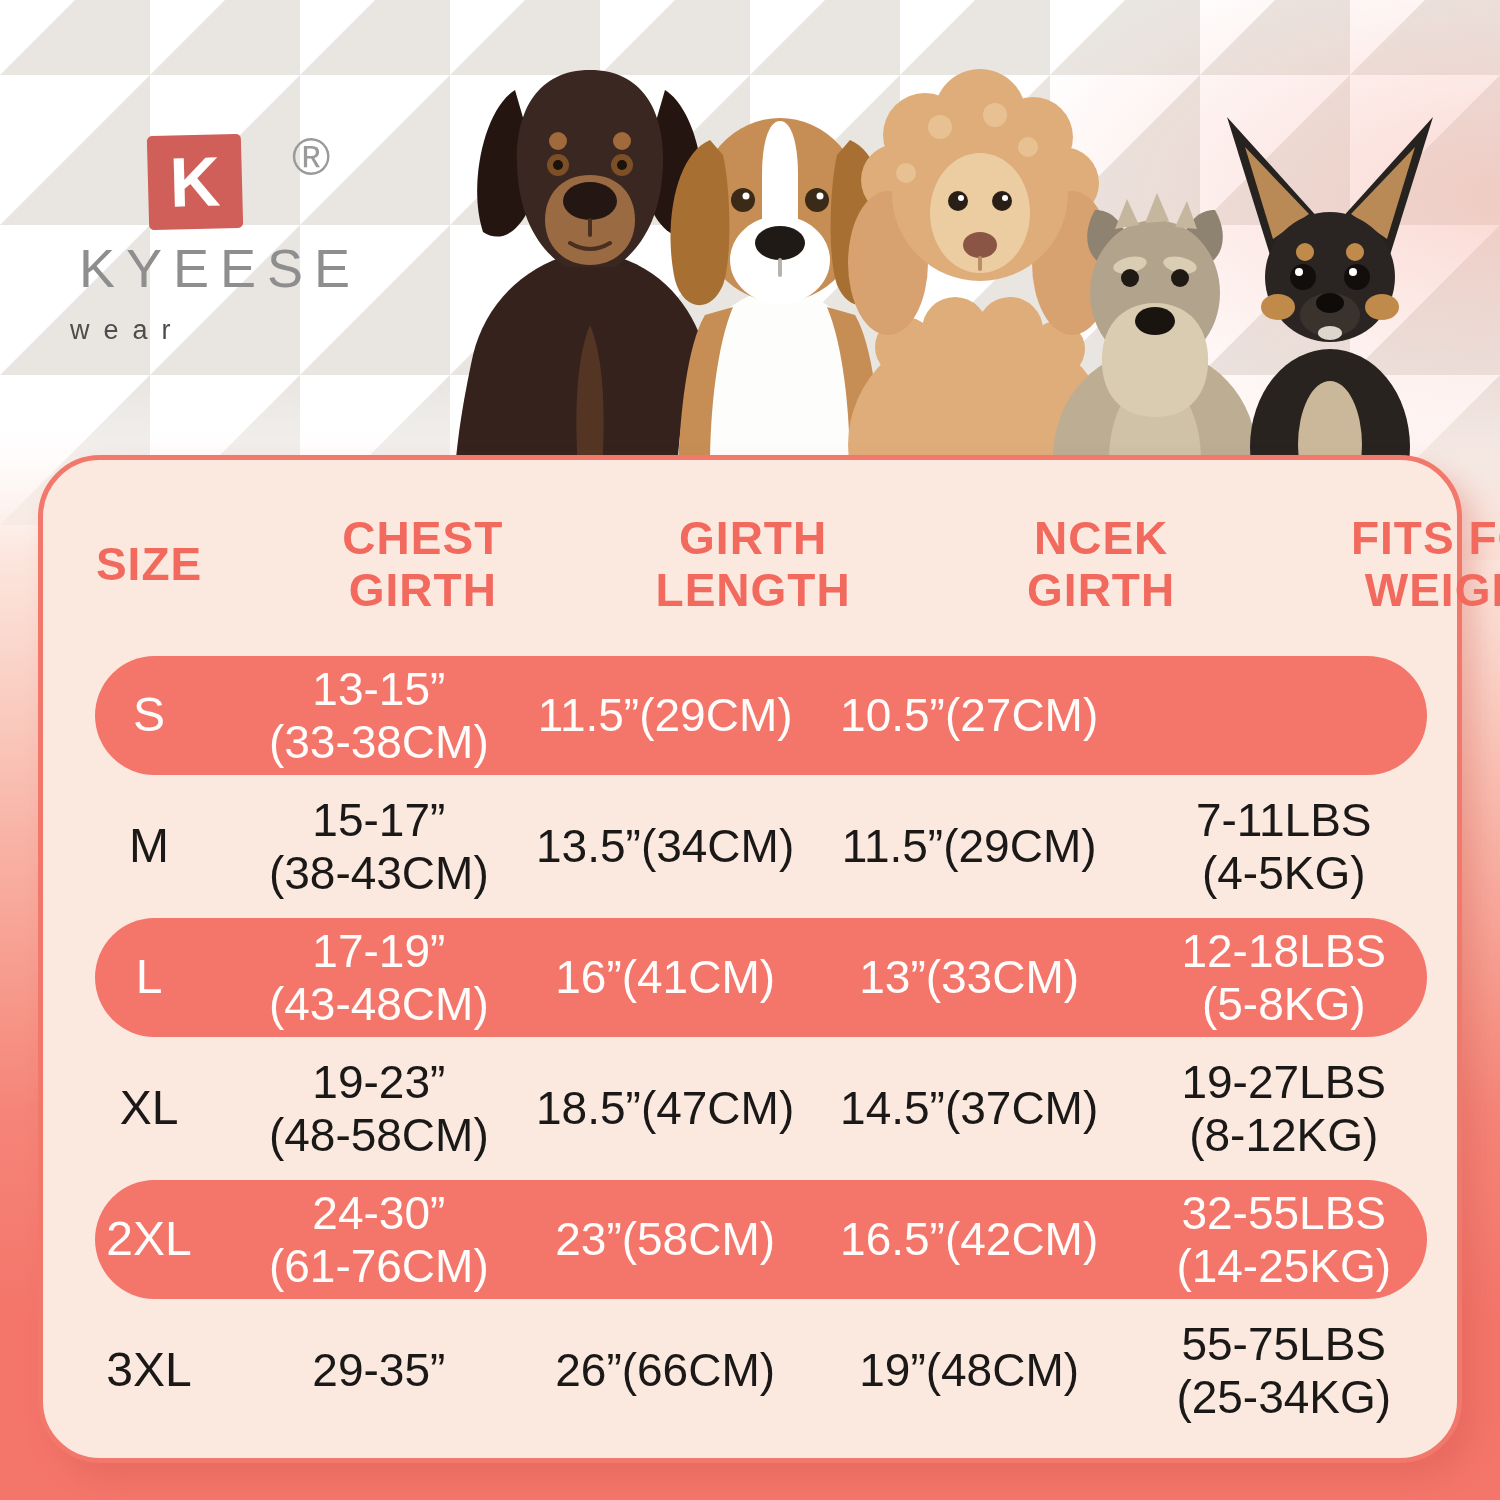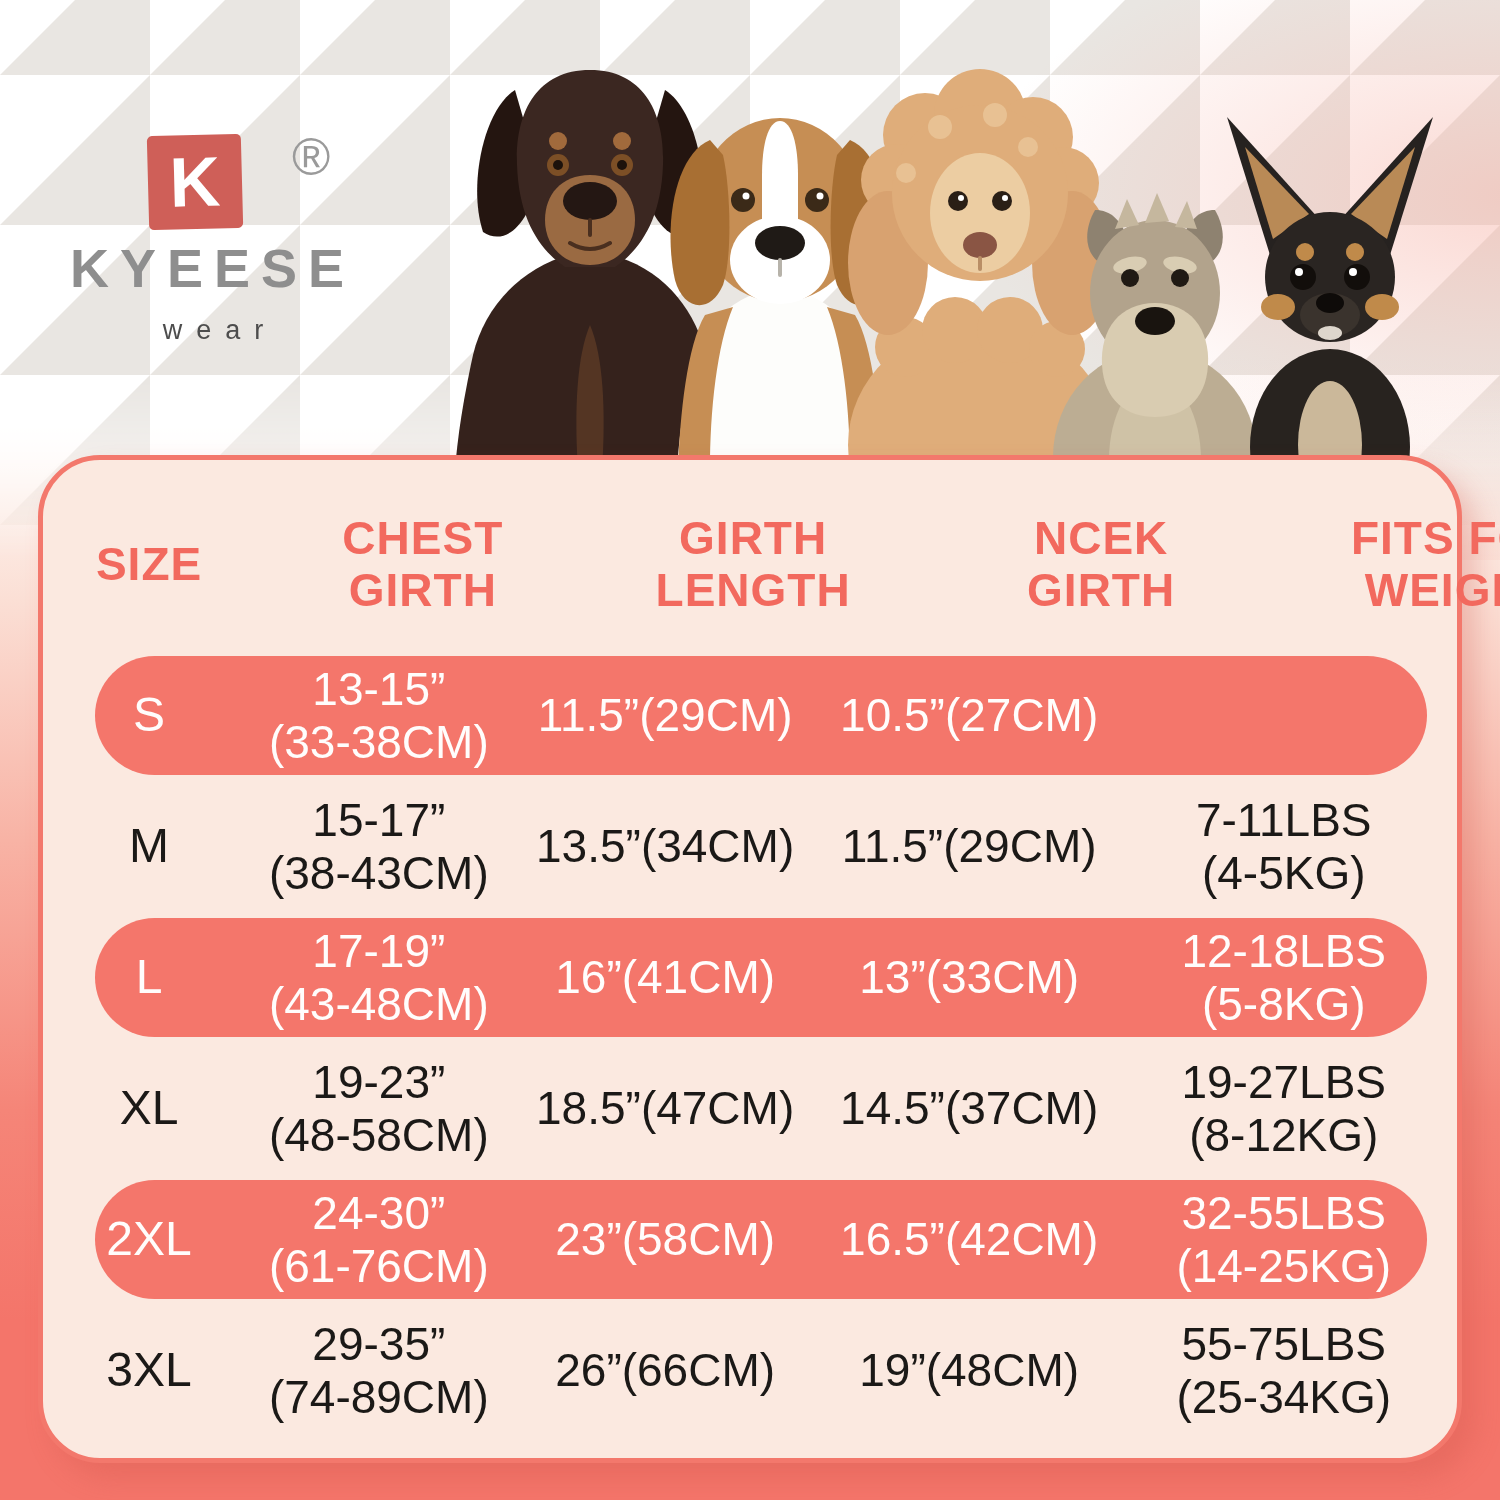--- a/index.html
+++ b/index.html
@@ -15,23 +15,23 @@
     background:
       radial-gradient(60% 80% at 101% 35%, rgba(246,177,165,0.50), rgba(246,177,165,0) 60%),
       radial-gradient(90% 55% at 85% 102%, rgba(250,215,205,0.55), rgba(250,215,205,0) 70%);}
   .dogs{position:absolute;left:365px;top:15px;z-index:2;}
   
   .brand{position:absolute;left:70px;top:125px;width:300px;z-index:2;}
   .k-box{position:absolute;left:78px;top:10px;width:94px;height:94px;background:#cf5f58;
     transform:rotate(-1.5deg);border-radius:5px;display:flex;align-items:center;justify-content:center;
     color:#fff;font-size:70px;font-weight:700;}
   .rmark{position:absolute;left:222px;top:2px;font-size:52px;color:#9a9a9a;font-weight:400;}
-  .brand-name{position:absolute;left:0;top:112px;width:300px;text-align:left;
-    font-size:54px;letter-spacing:11px;color:#8e8e8e;font-weight:700;}
-  .brand-sub{position:absolute;left:0;top:190px;width:300px;text-align:center;
+  .brand-name{position:absolute;left:0;top:112px;width:300px;text-align:center;
+    font-size:54px;letter-spacing:11px;color:#8e8e8e;font-weight:400;}
+  .brand-sub{position:absolute;left:0;top:190px;width:300px;text-align:left;
     font-size:27px;letter-spacing:14px;color:#4d4d4d;font-weight:400;}
   
   .panel{position:absolute;left:38px;top:455px;width:1424px;height:1008px;z-index:3;
     background:#fbe9e0;border:5px solid #f3786c;border-radius:62px;box-sizing:border-box;
     box-shadow:14px 16px 26px rgba(205,84,72,0.28);
     padding-top:20px;}
   .hrow,.row{display:grid;grid-template-columns:15% 17.5% 23% 20% 24.5%;width:100%;}
   .hrow{height:170px;gap:44px;}
   .hcell{display:flex;flex-direction:column;align-items:center;justify-content:center;
     color:#f2695e;font-weight:700;font-size:46px;line-height:1.13;letter-spacing:1px;text-align:center;}
@@ -264,21 +264,20 @@
       <div class="cell two">
         <span>32-55LBS</span>
           <span>(14-25KG)</span>
       </div>
     </div>
 
     <div class="row">
       <div class="cell c-size">3XL</div>
       <div class="cell two">
         <span>29-35”</span>
-          <span>(74-89CM)</span>
       </div>
       <div class="cell one">26”(66CM)</div>
       <div class="cell one">19”(48CM)</div>
       <div class="cell two">
         <span>55-75LBS</span>
           <span>(25-34KG)</span>
       </div>
     </div>
   </div>
 </div>

